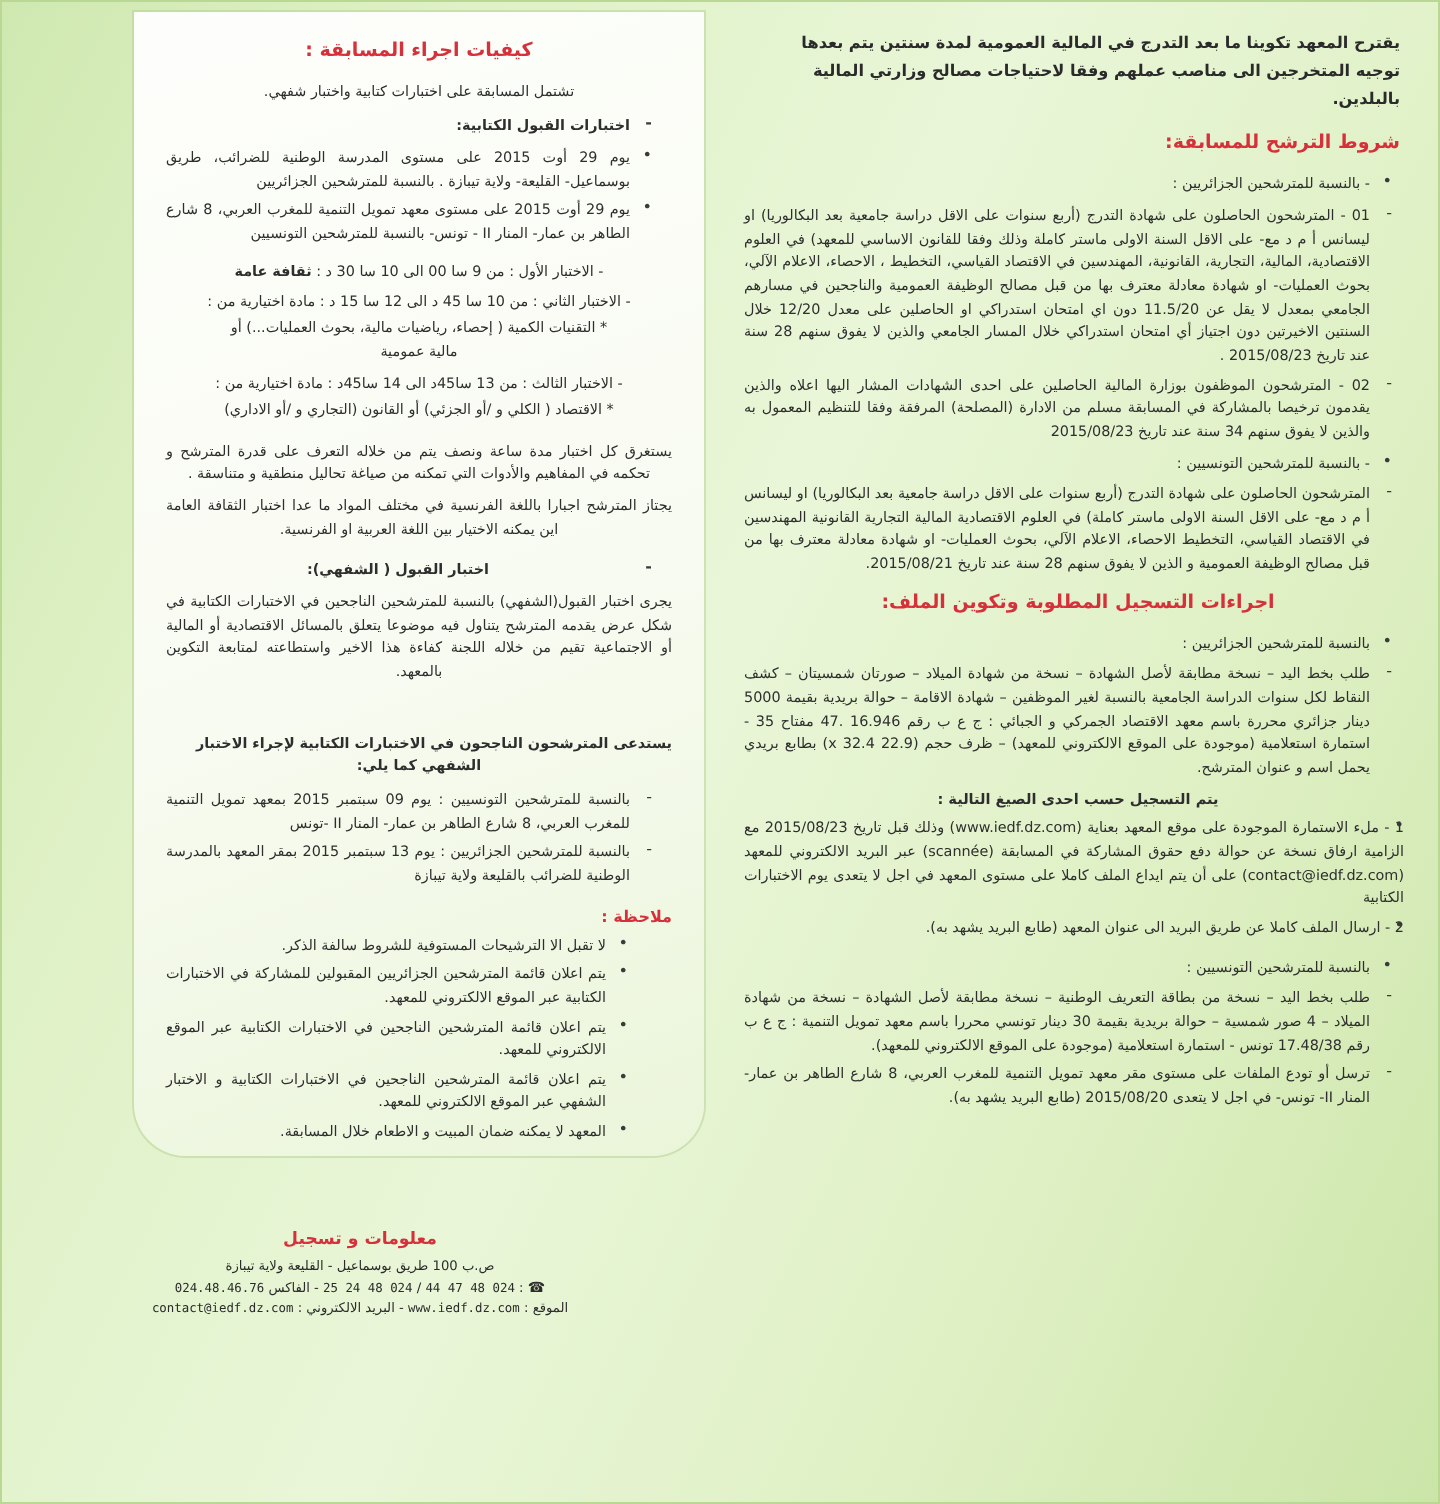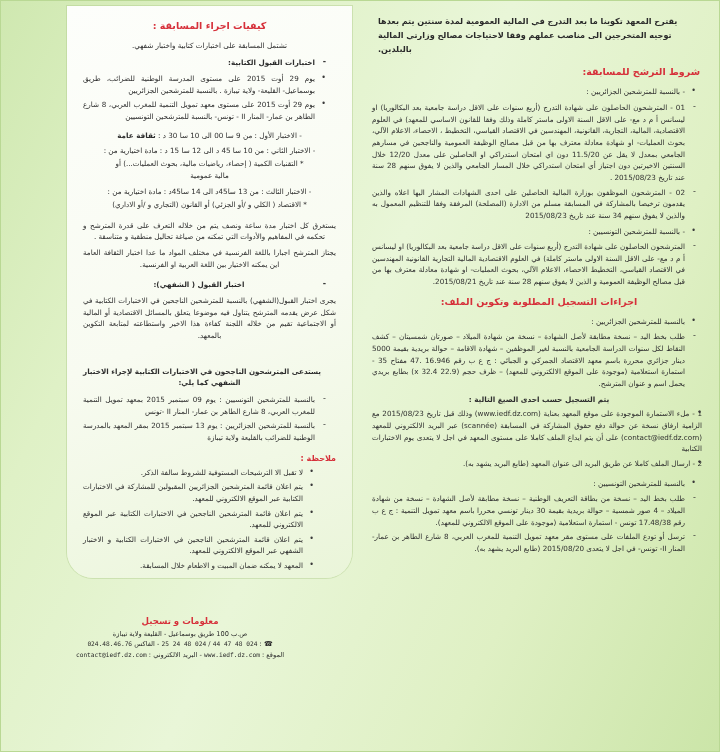--- a/index.html
+++ b/index.html
@@ -87,27 +87,27 @@
   }
 
   .para {
     color: #2e2e2e;
     font-size: 7.2px;
     line-height: 1.62;
     text-align: justify;
     text-align-last: center;
     margin: 4px 0;
   }
-  .para.center { text-align: left; text-align-last: center; }
+  .para.center { text-align: right; text-align-last: center; }
 
   .intro {
     color: #2a2a2a;
     font-size: 8.1px;
     line-height: 1.75;
-    text-align: left;
+    text-align: right;
     margin: 4px 6px 10px 6px;
     font-weight: 600;
   }
 
   ul.bullets {
     list-style: none;
     margin: 2px 0 4px 0;
     padding: 0 10px 0 0;
   }
   ul.bullets > li {

